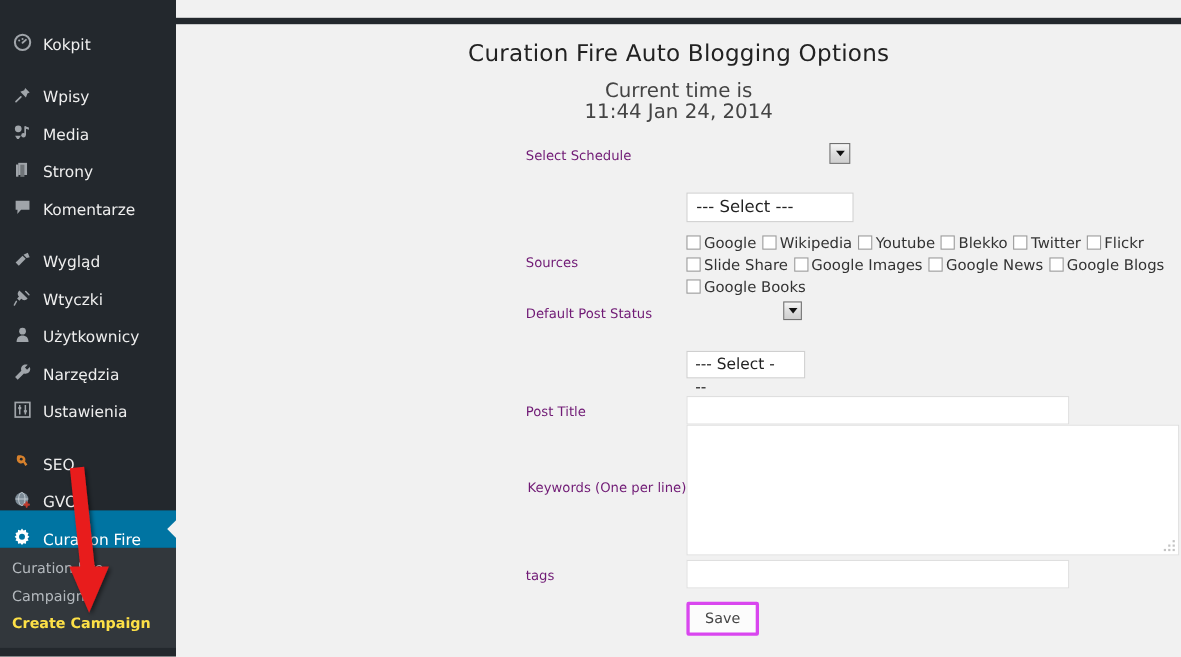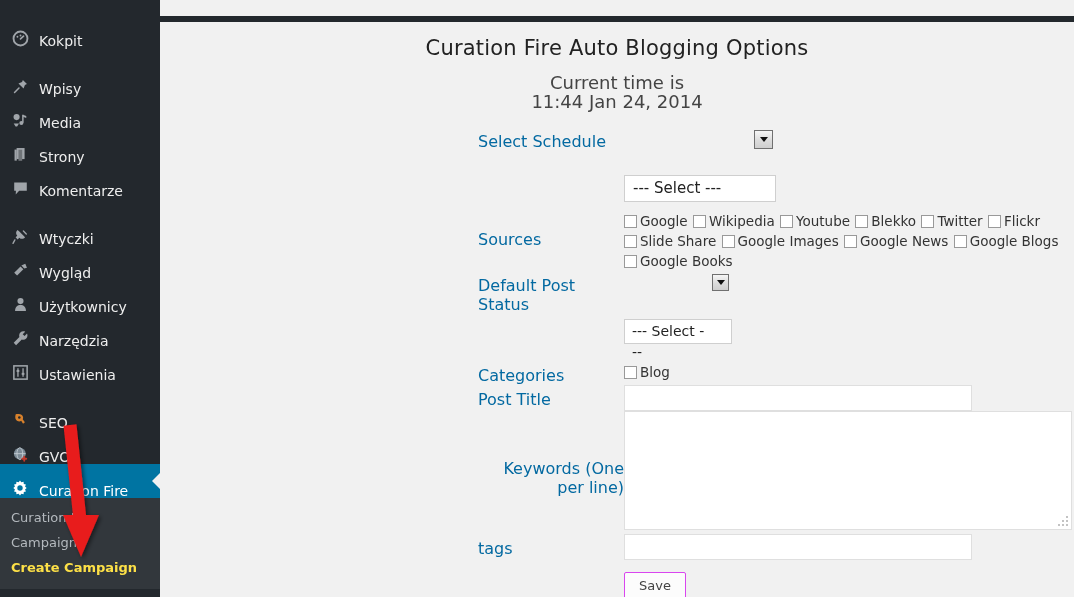--- a/index.html
+++ b/index.html
@@ -51,21 +51,21 @@
   .page-title{
     text-align:center;font-size:21px;color:#222;font-weight:normal;
     margin:14px 0 0 0;padding:0;letter-spacing:.2px;
   }
   .time-wrap{text-align:center;margin-top:13px;color:#444;font-size:18px;line-height:19px;}
 
   .form{margin-top:16px;width:100%;}
   .row{display:flex;align-items:flex-start;width:100%;}
   .lcell{
     width:146px;flex:0 0 146px;padding-left:318px;box-sizing:content-box;
-    color:#0369a1;font-size:16px;line-height:19px;
+    color:#701a75;font-size:12px;line-height:19px;
   }
   .lcell .ltxt{display:block;}
   .fcell{flex:1 1 auto;padding-left:0;}
 
   .row-schedule .lcell,.row-status .lcell,.row-cats .lcell,
   .row-title .lcell,.row-tags .lcell{padding-top:5px;}
   .row-sources{margin-top:6px;}
   .row-sources .lcell{padding-top:22px;}
   .row-keywords .lcell{padding-top:48px;text-align:right;}
   .select-shell{position:relative;display:inline-block;}
@@ -107,21 +107,21 @@
   .keyarea-wrap{position:relative;display:inline-block;}
   .keyarea{
     width:448px;height:119px;background:#fff;border:1px solid #dfdfdf;
     box-sizing:border-box;resize:none;font-size:13px;padding:4px 6px;color:#333;
     font-family:"DejaVu Sans","Liberation Sans",sans-serif;display:block;
   }
   .grip{position:absolute;right:4px;bottom:4px;width:11px;height:11px;}
   .grip span{position:absolute;width:2px;height:2px;background:#c3c3c3;}
 
   .btn-save{
-    margin-top:12px;background:#fcfcfc;border:1px solid #d946ef;border-radius:2px;
+    margin-top:12px;background:#fcfcfc;border:3px solid #d946ef;border-radius:2px;
     font-family:"DejaVu Sans","Liberation Sans",sans-serif;
     font-size:13px;color:#444;padding:5px 14px;cursor:pointer;line-height:15px;
   }
 
   
   .annot{position:absolute;left:0;top:0;width:1074px;height:597px;pointer-events:none;}
 </style>
 </head>
 <body>
 
@@ -188,35 +188,35 @@
         <span class="lbl">Komentarze</span>
       </div>
     </div>
 
     <div class="menu-gap"></div>
 
     <div class="menu-group">
       <div class="menu-item">
         <span class="ico">
           <svg width="17" height="17" viewBox="0 0 20 20">
+              <path d="M2.6 12.6 L10 5.2 L13.4 8.6 L6 16 Z" fill="#a0a5aa"></path>
+              <path d="M11 4.2 L15.6 2.2 L17.6 6.8 L14.4 7.6 Z" fill="#a0a5aa"></path>
+            </svg>
+        </span>
+        <span class="lbl">Wygląd</span>
+      </div>
+      <div class="menu-item">
+        <span class="ico">
+          <svg width="17" height="17" viewBox="0 0 20 20">
               <path d="M8.6 4.2 L15.4 11 C13.6 13.2 10.6 13.4 8.6 11.4 L6.6 13.4 L4.2 11 L6.2 9 C4.2 7 4.4 4.2 6.6 2.4 Z" fill="#a0a5aa"></path>
               <path d="M13.4 3.6 L16.8 7" stroke="#a0a5aa" stroke-width="1.6" stroke-linecap="round"></path>
               <path d="M3.4 14 L1.2 18" stroke="#a0a5aa" stroke-width="1.6" stroke-linecap="round"></path>
             </svg>
         </span>
         <span class="lbl">Wtyczki</span>
-      </div>
-      <div class="menu-item">
-        <span class="ico">
-          <svg width="17" height="17" viewBox="0 0 20 20">
-              <path d="M2.6 12.6 L10 5.2 L13.4 8.6 L6 16 Z" fill="#a0a5aa"></path>
-              <path d="M11 4.2 L15.6 2.2 L17.6 6.8 L14.4 7.6 Z" fill="#a0a5aa"></path>
-            </svg>
-        </span>
-        <span class="lbl">Wygląd</span>
       </div>
       <div class="menu-item">
         <span class="ico">
           <svg width="17" height="17" viewBox="0 0 20 20">
               <circle cx="10" cy="6" r="3.6" fill="#a0a5aa"></circle>
               <path d="M3.6 17.6 C3.6 12.8 6.4 10.6 10 10.6 C13.6 10.6 16.4 12.8 16.4 17.6 Z" fill="#a0a5aa"></path>
             </svg>
         </span>
         <span class="lbl">Użytkownicy</span>
       </div>
@@ -339,30 +339,20 @@
         <div class="fcell">
           <span class="select-shell sel-status">
             <span class="sel-txt">--- Select ---</span>
             <span class="sel-btn">
                 <i></i>
               </span>
           </span>
         </div>
       </div>
 
-      <div class="row row-cats">
-        <div class="lcell">
-          <span class="ltxt">Categories</span>
-        </div>
-        <div class="fcell">
-          <div class="cat-line">
-            <span><input type="checkbox" class="cbx" style=""><span>Blog</span></span>
-          </div>
-        </div>
-      </div>
 
       <div class="row row-title">
         <div class="lcell">
           <span class="ltxt">Post Title</span>
         </div>
         <div class="fcell">
           <input type="text" class="txtinput" value="" style="">
         </div>
       </div>
 

